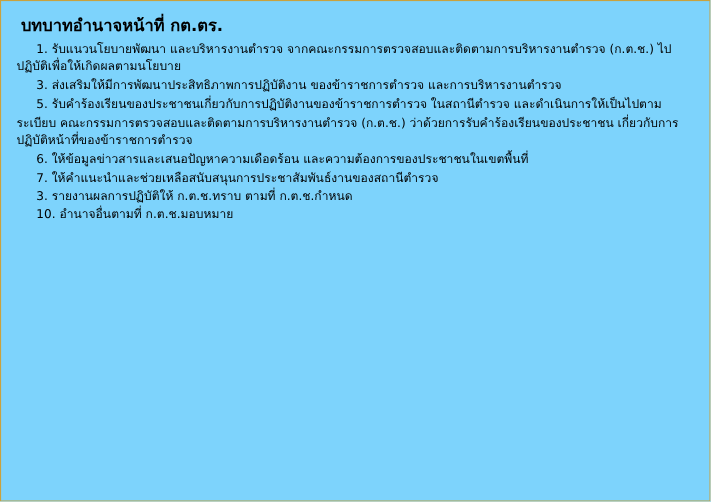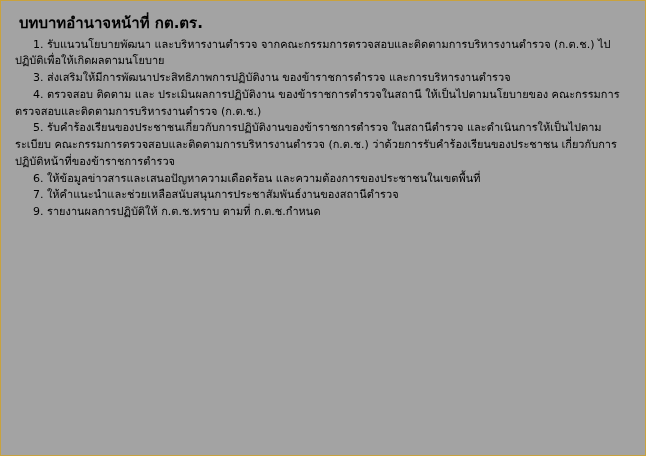--- a/index.html
+++ b/index.html
@@ -9,21 +9,21 @@
   body {
     width: 646px;
     height: 456px;
     background: #ffffff;
     font-family: "DejaVu Sans", "Liberation Sans", sans-serif;
   }
   #doc {
     box-sizing: border-box;
     width: 646px;
     height: 456px;
-    background: #a3a3a3;
+    background: #7dd3fc;
     border: 1px solid #c9a23d;
     padding: 12px 14px 10px 14px;
     color: #000000;
     overflow: hidden;
   }
   .title {
     font-size: 15px;
     font-weight: bold;
     line-height: 1.45;
     margin: 0 0 2px 0;
@@ -38,18 +38,18 @@
     text-align: left;
   }
 </style>
 </head>
 <body>
 
 <div id="doc">
   <p class="title">บทบาทอำนาจหน้าที่ กต.ตร.</p>
   <p class="item">1. รับแนวนโยบายพัฒนา และบริหารงานตำรวจ จากคณะกรรมการตรวจสอบและติดตามการบริหารงานตำรวจ (ก.ต.ช.) ไปปฏิบัติเพื่อให้เกิดผลตามนโยบาย</p>
   <p class="item">3. ส่งเสริมให้มีการพัฒนาประสิทธิภาพการปฏิบัติงาน ของข้าราชการตำรวจ และการบริหารงานตำรวจ</p>
-  <p class="item">4. ตรวจสอบ ติดตาม และ ประเมินผลการปฏิบัติงาน ของข้าราชการตำรวจในสถานี ให้เป็นไปตามนโยบายของ คณะกรรมการตรวจสอบและติดตามการบริหารงานตำรวจ (ก.ต.ช.)</p>
   <p class="item">5. รับคำร้องเรียนของประชาชนเกี่ยวกับการปฏิบัติงานของข้าราชการตำรวจ ในสถานีตำรวจ และดำเนินการให้เป็นไปตามระเบียบ คณะกรรมการตรวจสอบและติดตามการบริหารงานตำรวจ (ก.ต.ช.) ว่าด้วยการรับคำร้องเรียนของประชาชน  เกี่ยวกับการปฏิบัติหน้าที่ของข้าราชการตำรวจ</p>
   <p class="item">6. ให้ข้อมูลข่าวสารและเสนอปัญหาความเดือดร้อน และความต้องการของประชาชนในเขตพื้นที่</p>
   <p class="item">7. ให้คำแนะนำและช่วยเหลือสนับสนุนการประชาสัมพันธ์งานของสถานีตำรวจ</p>
-  <p class="item">9. รายงานผลการปฏิบัติให้ ก.ต.ช.ทราบ ตามที่ ก.ต.ช.กำหนด</p>
+  <p class="item">3. รายงานผลการปฏิบัติให้ ก.ต.ช.ทราบ ตามที่ ก.ต.ช.กำหนด</p>
+  <p class="item">10. อำนาจอื่นตามที่ ก.ต.ช.มอบหมาย</p>
 </div>
 
 </body></html>

